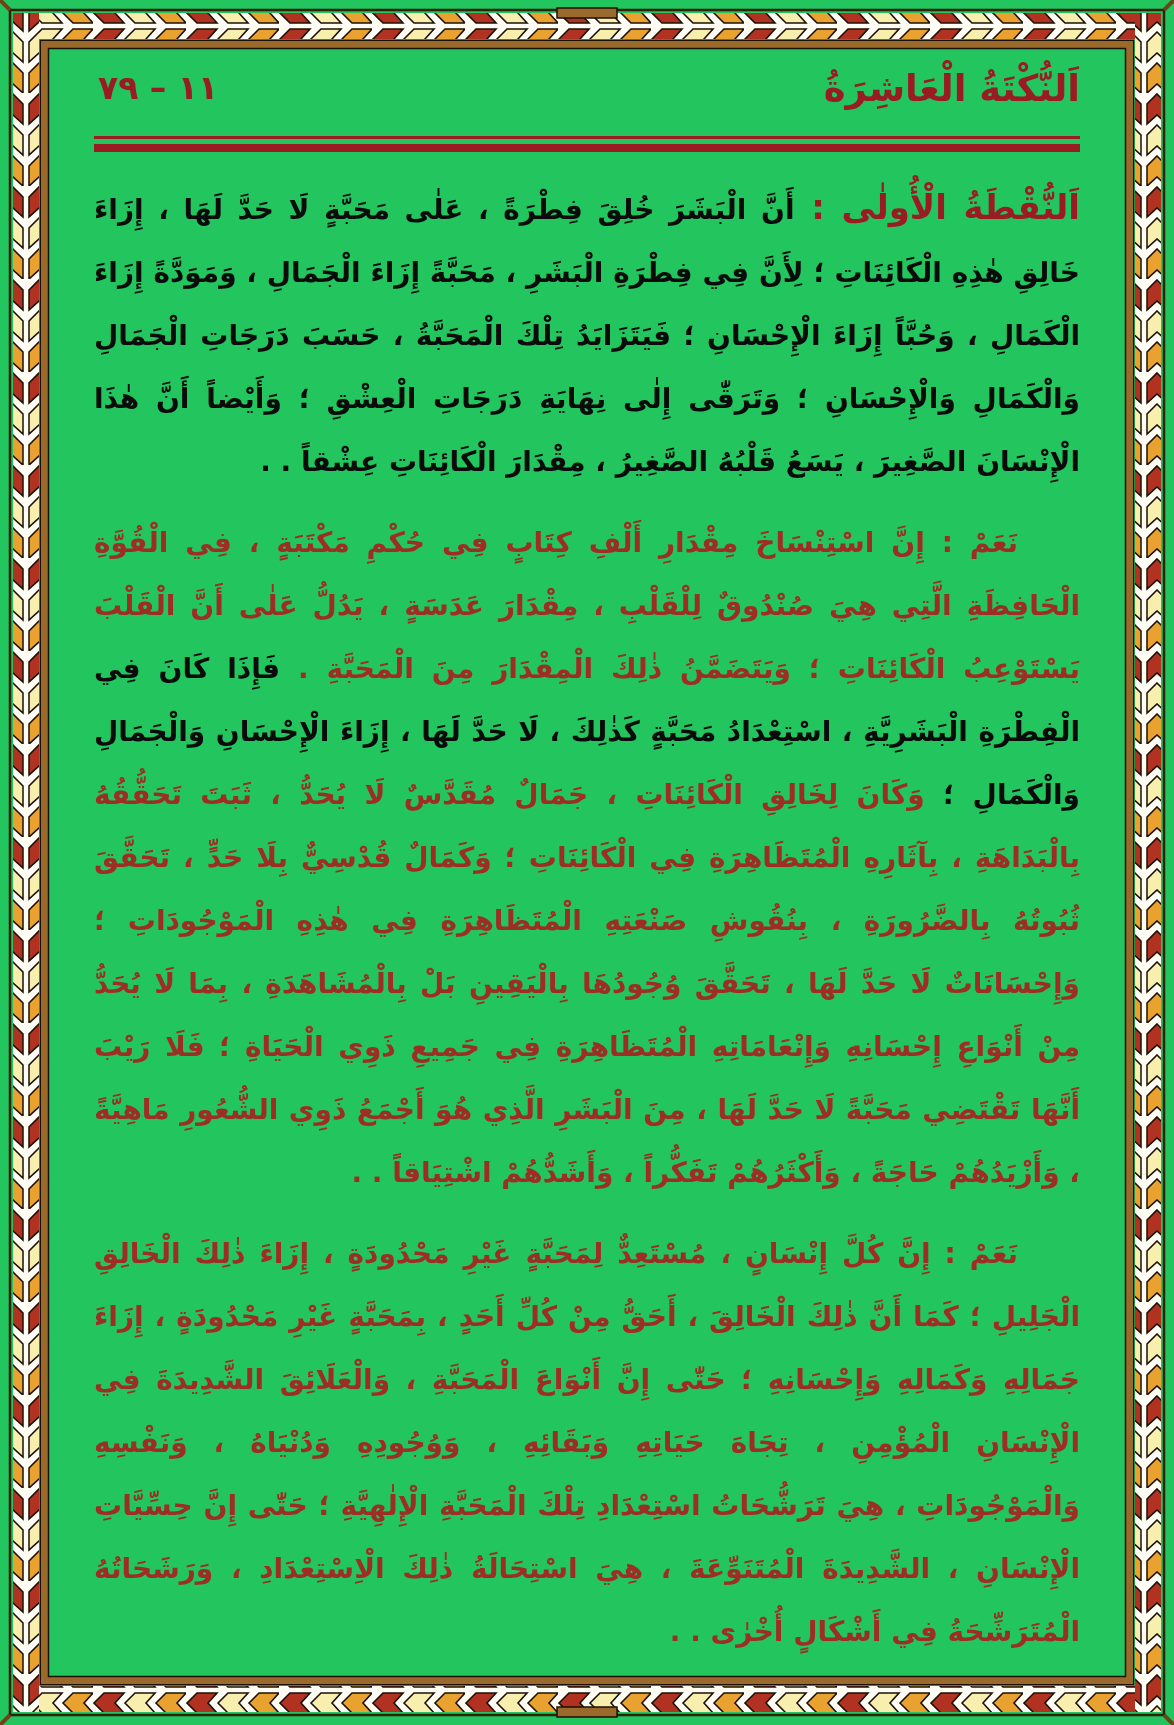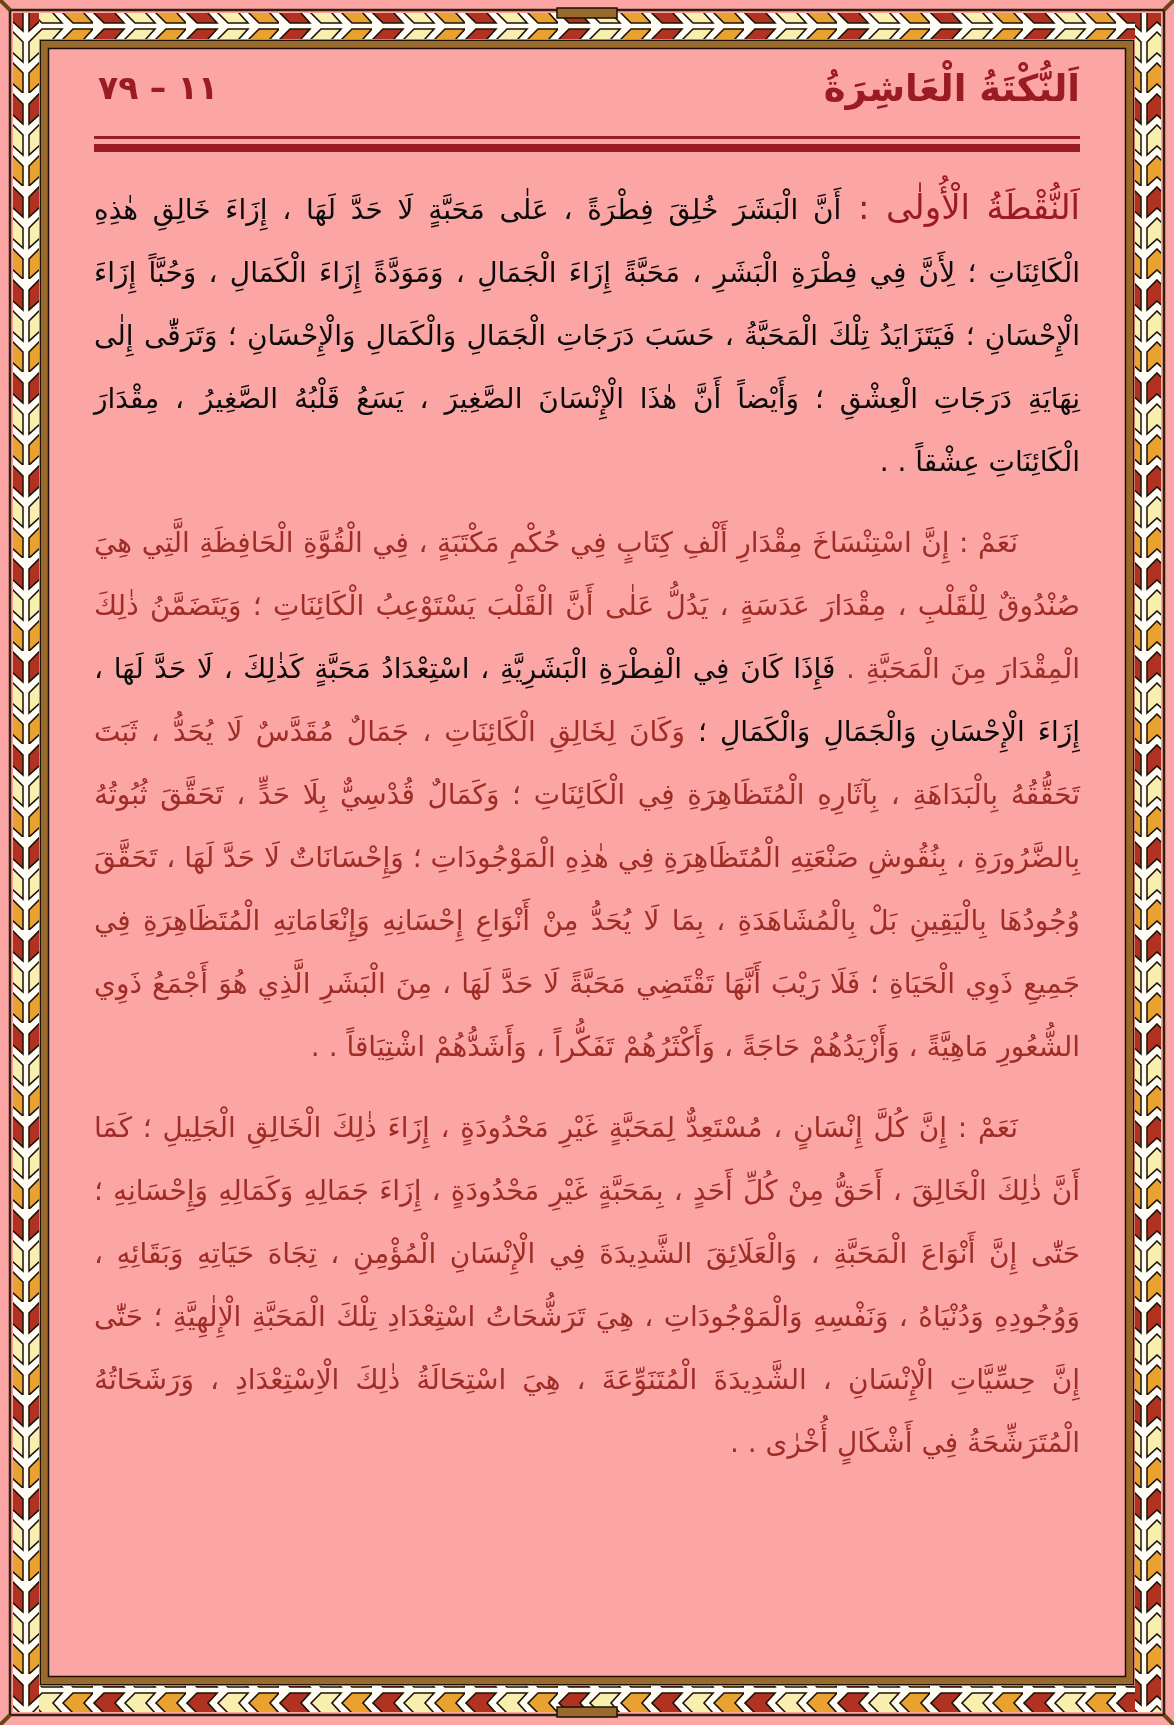--- a/index.html
+++ b/index.html
@@ -1,30 +1,30 @@
 <!DOCTYPE html>
 <html style="--title-red: #9a1c22; --rule-red: #9a1c22; --body-red: #9e2d26; --text-black: #0b0b0b; --frame-red: #b23222; --frame-gold: #e9a12f; --frame-pale: #f8efaf; --frame-brown: #9a6a2c; --frame-outline: #1b1006;"><head>
 <meta charset="utf-8">
 <style>
   html,body{margin:0;padding:0;background:#ffffff;}
   body{width:1174px;height:1725px;overflow:hidden;position:relative;
        font-family:"DejaVu Sans",sans-serif;}
-  .page{position:absolute;inset:0;width:1174px;height:1725px;background:#fca5a5;}
+  .page{position:absolute;inset:0;width:1174px;height:1725px;background:#22c55e;}
   .frame{position:absolute;left:0;top:0;}
   .content{position:absolute;inset:52px;padding:4px 42px 0 42px;overflow:hidden;}
   .header{position:relative;height:68px;}
   .title{margin:0;text-align:right;font-size:37px;font-weight:bold;
          color:var(--title-red,#9a1c22);line-height:66px;}
   .pagenum{position:absolute;left:4px;top:12px;font-size:33px;font-weight:bold;
            color:var(--title-red,#9a1c22);direction:ltr;unicode-bidi:bidi-override;}
   .rule{margin-top:12px;}
   .rule-thin{height:3px;background:var(--rule-red,#9a1c22);}
   .rule-gap{height:5px;}
   .rule-thick{height:8px;background:var(--rule-red,#9a1c22);}
-  .para{margin:18px 0 0 0;font-size:28px;line-height:63px;font-weight:normal;
+  .para{margin:18px 0 0 0;font-size:28px;line-height:63px;font-weight:bold;
         text-align:justify;text-justify:inter-word;color:var(--text-black,#0b0b0b);}
   .para.first{margin-top:24px;}
   .para.indent{text-indent:62px;}
   .lead{color:var(--title-red,#9a1c22);font-size:34px;}
   .red{color:var(--body-red,#9e2d26);}
   .black{color:var(--text-black,#0b0b0b);}
 </style>
 </head>
 <body>
 

